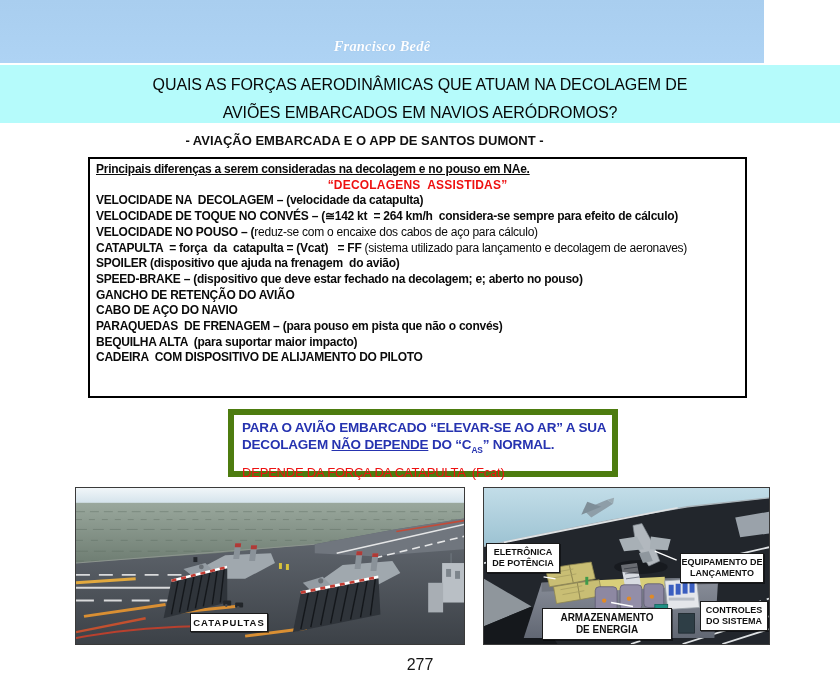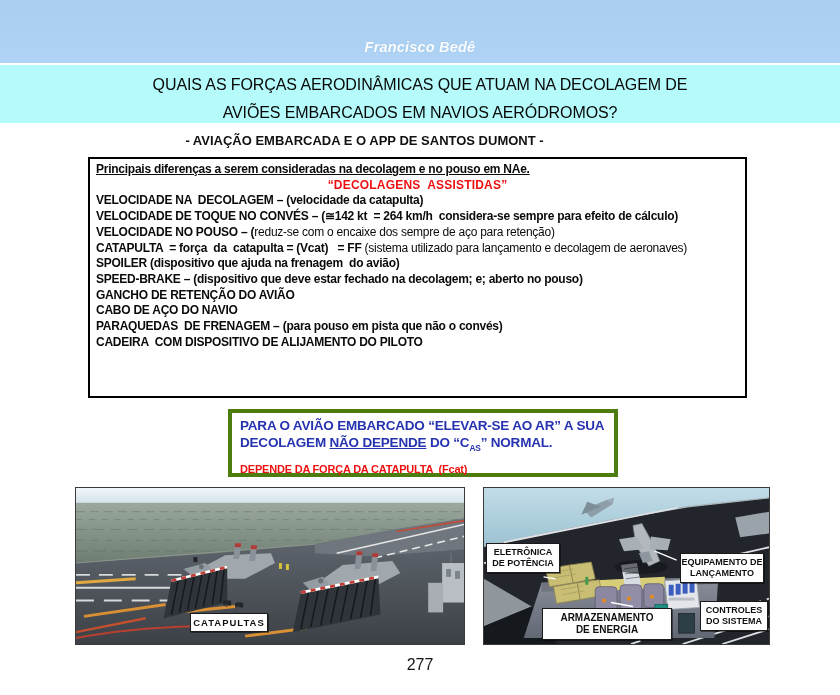--- a/index.html
+++ b/index.html
@@ -1,22 +1,22 @@
 <!DOCTYPE html>
 <html style="--header-bg: #a9ceef; --title-bg: #b5fbfb; --red: #ee1111; --blue: #2633b0;"><head>
 <meta charset="utf-8">
 <style>
   html,body{margin:0;padding:0;background:#ffffff;}
   .page{position:relative;width:840px;height:695px;background:#fff;overflow:hidden;
         font-family:"Liberation Sans",sans-serif;}
 
   
-  .header-bar{position:absolute;left:0;top:0;width:840px;height:63px;
+  .header-bar{position:absolute;left:0;top:0;width:764px;height:63px;
               background:linear-gradient(var(--header-bg,#a9ceef),#aed3f4);
-              display:flex;justify-content:center;align-items:flex-end;}
+              display:flex;justify-content:center;align-items:flex-end;font-family:Liberation Serif, serif;}
   .author{font-size:14.5px;font-weight:bold;font-style:italic;color:#fdfeff;
           letter-spacing:.2px;padding-bottom:8px;text-shadow:0 0 1px rgba(120,160,210,.6);}
 
   
   .title-band{position:absolute;left:0;top:65px;width:840px;height:58px;
               background:var(--title-bg,#b5fbfb);text-align:center;}
   .title-band .t1,.title-band .t2{font-weight:normal;color:#070707;font-size:16px;
               letter-spacing:-.1px;line-height:28px;}
   .title-band .t1{padding-top:6px;}
 
@@ -28,26 +28,26 @@
             box-sizing:border-box;border:2px solid #000;background:#fff;
             padding:3px 6px 0 6px;font-weight:bold;font-size:12px;color:#0a0a0a;}
   .main-box .line{white-space:pre;line-height:15.7px;letter-spacing:-.25px;}
   .main-box .line.ul{text-decoration:underline;}
   .main-box .line.redc{color:var(--red,#ee1111);text-align:center;letter-spacing:.2px;}
   .nb{font-weight:400;}
   sub{font-size:.62em;}
 
   
   .callout{position:absolute;left:228px;top:409px;width:390px;height:68px;
-           box-sizing:border-box;border:4px solid #4d7c0f;background:#fff;
+           box-sizing:border-box;border:6px solid #4d7c0f;background:#fff;
            padding:4px 8px 12px 8px;}
   .callout .cline{white-space:pre;font-weight:bold;font-size:13.5px;line-height:17px;
            color:var(--blue,#2633b0);letter-spacing:-.2px;}
   .callout .u{text-decoration:underline;}
-  .callout .red-line{margin-top:6px;font-weight:bold;font-size:11px;
+  .callout .red-line{margin-top:6px;font-weight:normal;font-size:13px;
            color:var(--red,#ee1111);white-space:pre;letter-spacing:-.2px;}
 
   
   .fig{position:absolute;box-sizing:border-box;border:1px solid #3a3a3a;background:#dde;}
   .fig svg{display:block;width:100%;height:100%;}
   .fig-left{left:75px;top:487px;width:390px;height:158px;}
   .fig-right{left:483px;top:487px;width:287px;height:158px;}
   .img-label{position:absolute;background:#fff;border:1px solid #1a1a1a;color:#101010;
              font-weight:bold;text-align:center;line-height:1.2;
              box-shadow:1px 1px 0 rgba(0,0,0,.45);}
@@ -75,27 +75,28 @@
     <div class="t2">AVIÕES EMBARCADOS EM NAVIOS AERÓDROMOS?</div>
   </div>
 
   <div class="subtitle">- AVIAÇÃO EMBARCADA E O APP DE SANTOS DUMONT -</div>
 
   <div class="main-box" id="main-box-lines">
       <div class="line ul"><span>Principais diferenças a serem consideradas na decolagem e no pouso em NAe.</span></div>
       <div class="line redc"><span>“DECOLAGENS  ASSISTIDAS”</span></div>
       <div class="line"><span>VELOCIDADE NA  DECOLAGEM – (velocidade da catapulta)</span></div>
       <div class="line"><span>VELOCIDADE DE TOQUE NO CONVÉS – (≅142 kt  = 264 km/h  considera-se sempre para efeito de cálculo)</span></div>
-      <div class="line"><span>VELOCIDADE NO POUSO – (</span><span class="nb">reduz-se com o encaixe dos sempre de aço para retenção)</span></div>
+      <div class="line"><span>VELOCIDADE NO POUSO – (</span><span class="nb">reduz-se com o encaixe dos cabos de aço para cálculo)</span></div>
       <div class="line"><span>CATAPULTA  = força  da  catapulta = (Vcat)   = FF </span><span class="nb">(sistema utilizado para lançamento e decolagem de aeronaves)</span></div>
       <div class="line"><span>SPOILER (dispositivo que ajuda na frenagem  do avião)</span></div>
       <div class="line"><span>SPEED-BRAKE – (dispositivo que deve estar fechado na decolagem; e; aberto no pouso)</span></div>
       <div class="line"><span>GANCHO DE RETENÇÃO DO AVIÃO</span></div>
       <div class="line"><span>CABO DE AÇO DO NAVIO</span></div>
       <div class="line"><span>PARAQUEDAS  DE FRENAGEM – (para pouso em pista que não o convés)</span></div>
+      <div class="line"><span>BEQUILHA ALTA  (para suportar maior impacto)</span></div>
       <div class="line"><span>CADEIRA  COM DISPOSITIVO DE ALIJAMENTO DO PILOTO</span></div>
     </div>
 
   <div class="callout">
     <div id="callout-blue">
         <div class="cline"><span>PARA O AVIÃO EMBARCADO “ELEVAR-SE AO AR” A SUA</span></div>
         <div class="cline"><span>DECOLAGEM </span><span class="u">NÃO DEPENDE</span><span> DO “C</span><sub>AS</sub><span>” NORMAL.</span></div>
       </div>
     <div class="red-line">DEPENDE DA FORÇA DA CATAPULTA  (Fcat)</div>
   </div>

